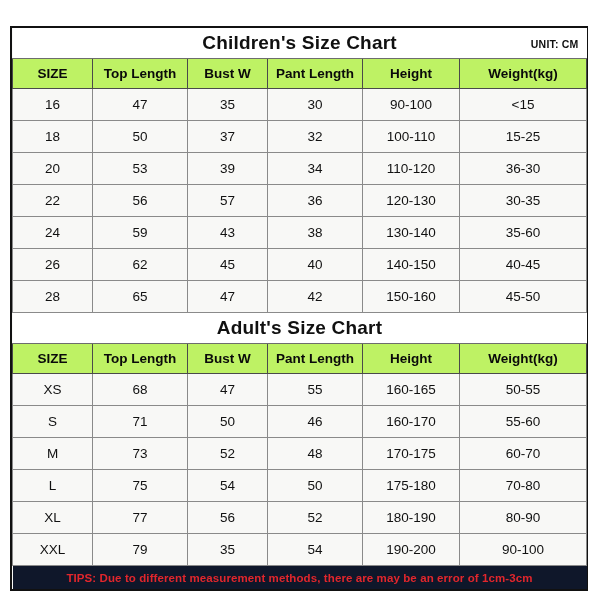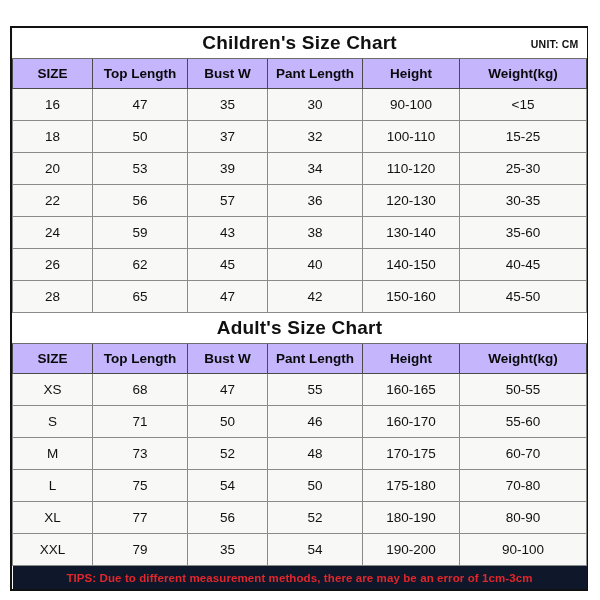--- a/index.html
+++ b/index.html
@@ -81,21 +81,21 @@
     top: 0;
     height: 30px;
     line-height: 32px;
     font-size: 10.5px;
     font-weight: bold;
     letter-spacing: 0.2px;
     color: #101010;
   }
   
   tr.head-row th {
-    background: #c4b5fd;
+    background: #bef264;
     color: #0a0a0a;
     font-size: 13.5px;
     font-weight: bold;
     height: 29px;
     border: 1px solid #4a4a4a;
     border-top: 1px solid #2a2a2a;
   }
   
   td.size-cell {
     font-weight: bold;
@@ -158,21 +158,21 @@
             <td>32</td>
             <td>100-110</td>
             <td>15-25</td>
           </tr>
           <tr>
             <td class="size-cell">20</td>
             <td>53</td>
             <td>39</td>
             <td>34</td>
             <td>110-120</td>
-            <td>25-30</td>
+            <td>36-30</td>
           </tr>
           <tr>
             <td class="size-cell">22</td>
             <td>56</td>
             <td>57</td>
             <td>36</td>
             <td>120-130</td>
             <td>30-35</td>
           </tr>
           <tr>

